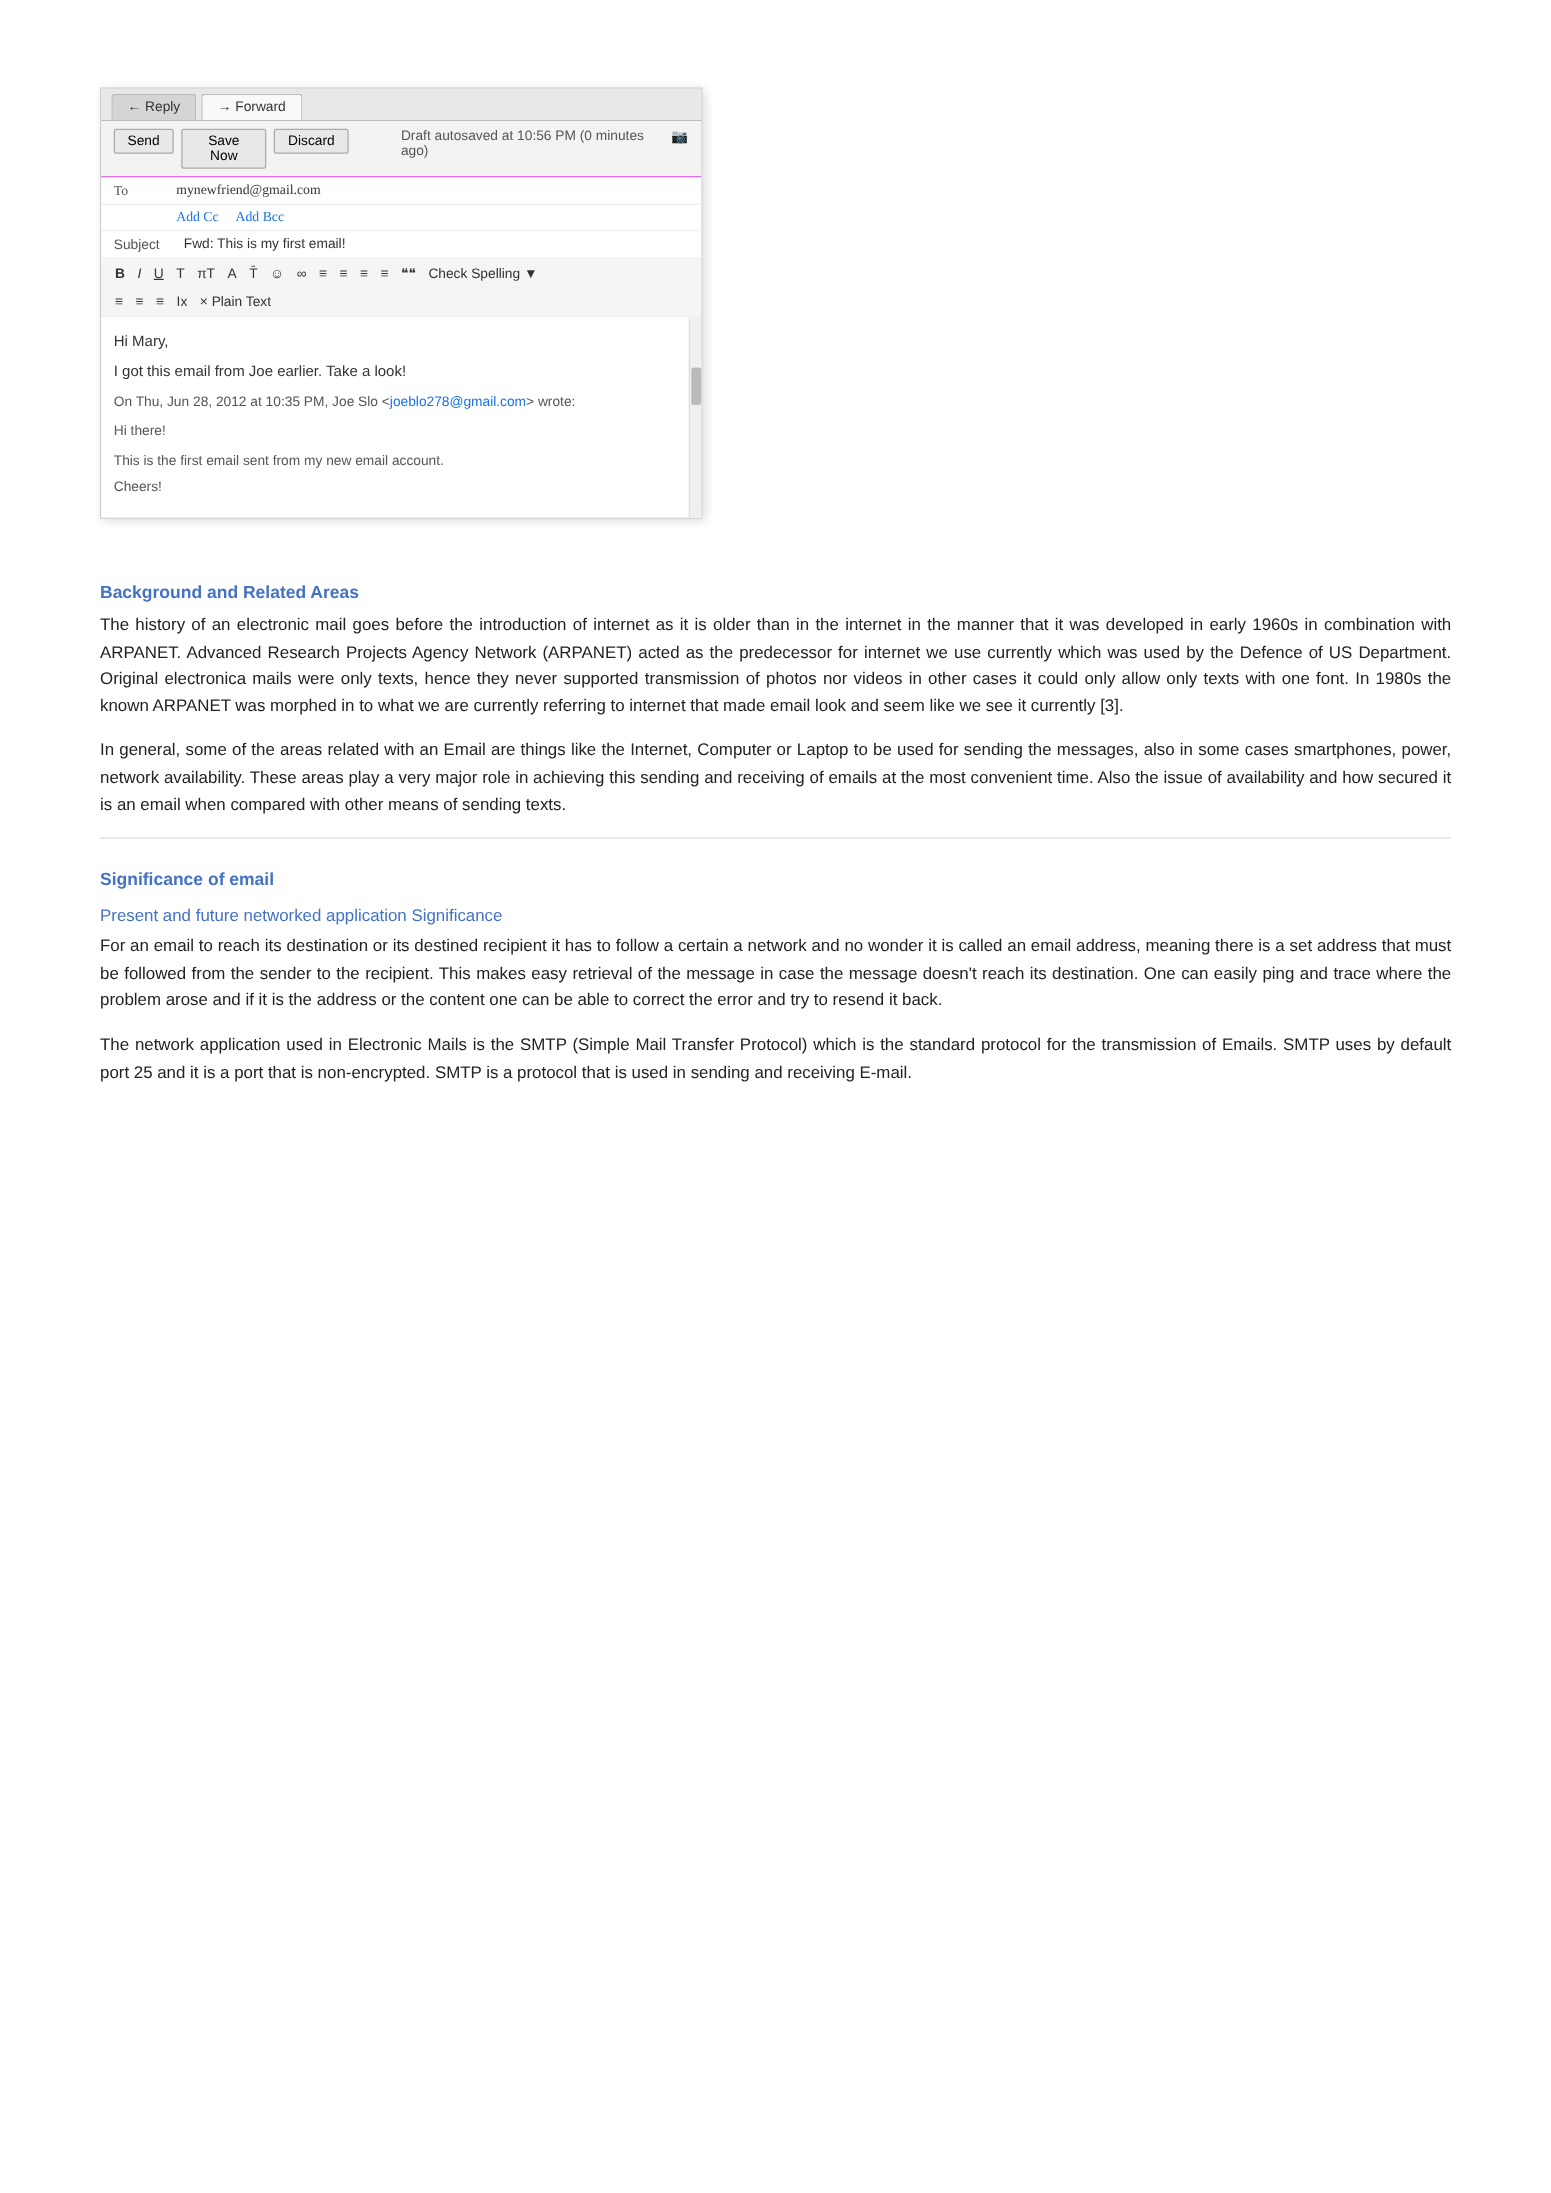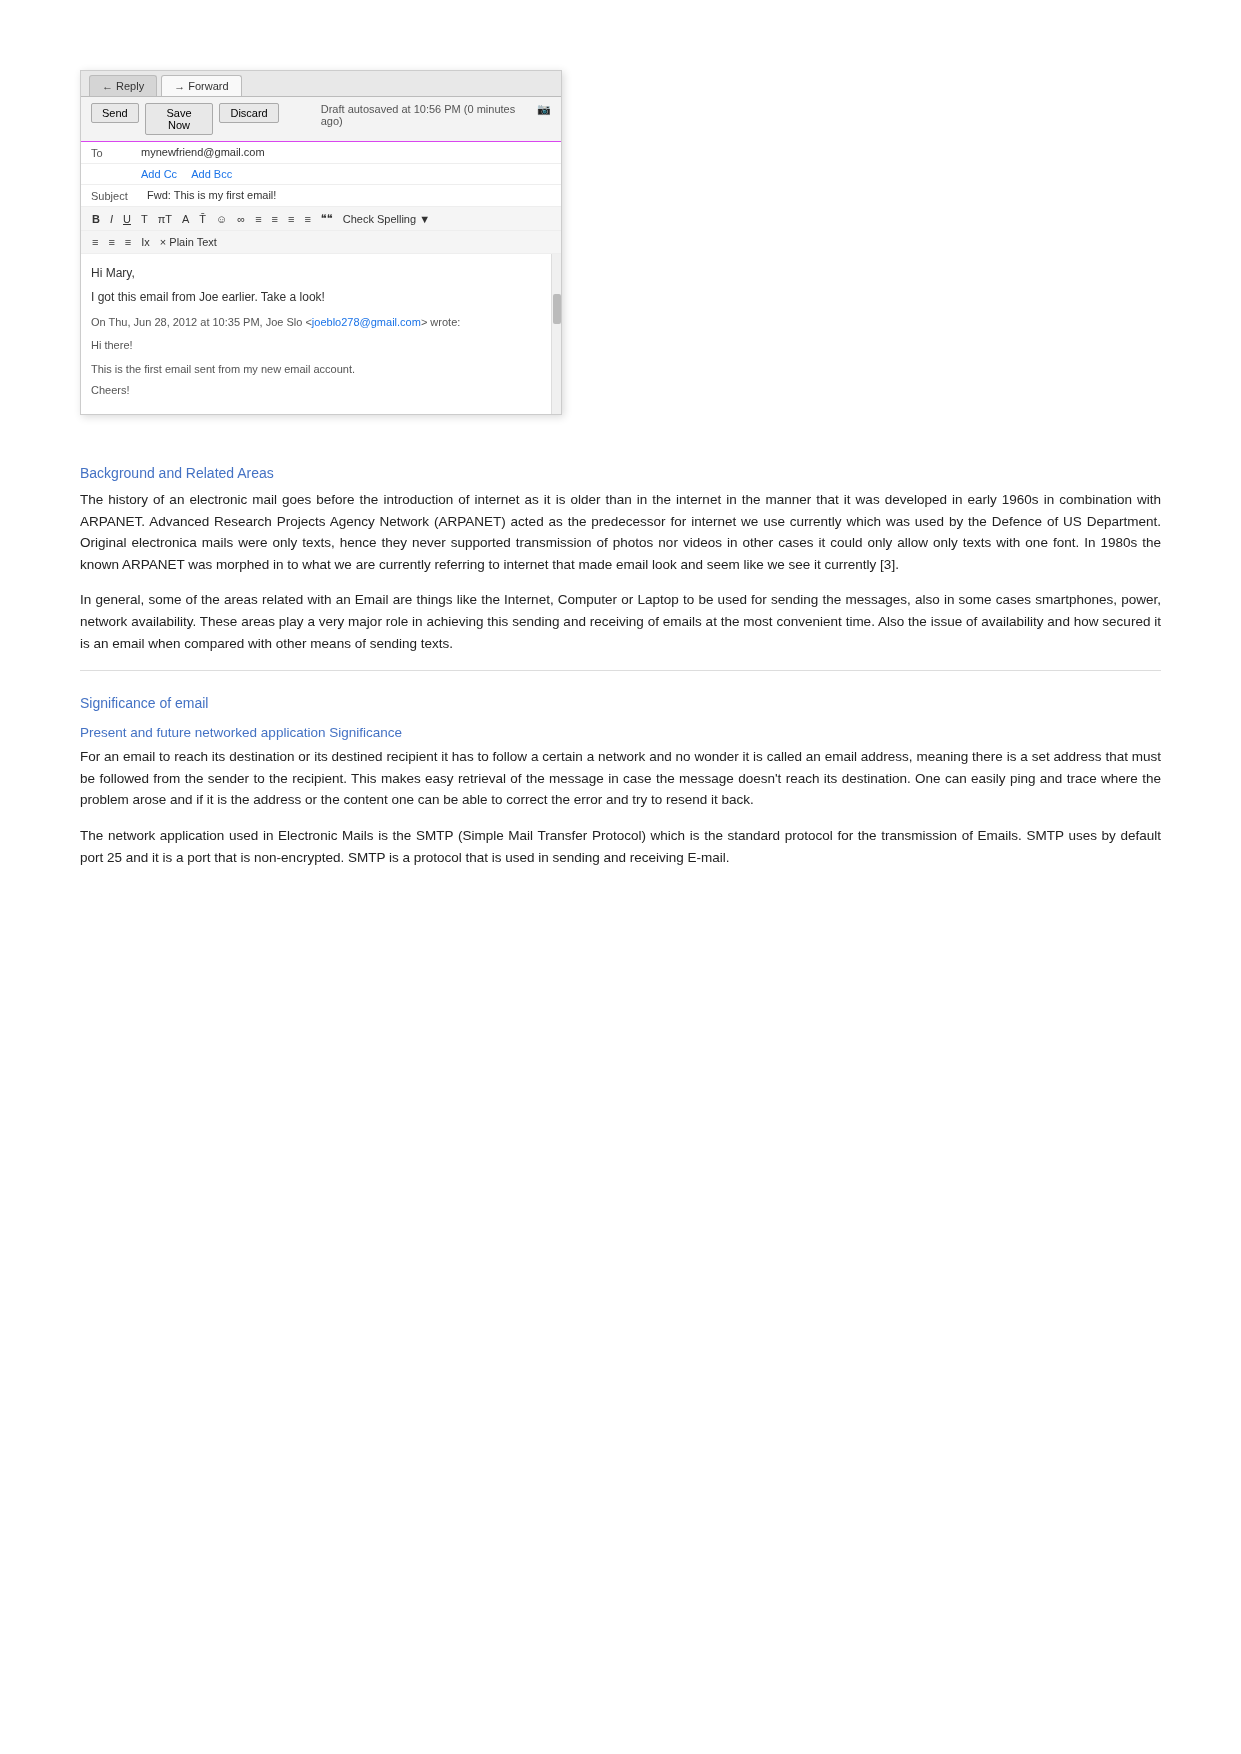--- a/index.html
+++ b/index.html
@@ -82,20 +82,21 @@
       margin-left: auto;
       padding-left: 36px;
     }
 
     .email-field {
       display: flex;
       border-bottom: 1px solid #eee;
       padding: 4px 10px;
       align-items: flex-start;
       background: #fff;
+      font-family: Liberation Serif, serif;
     }
 
     .email-field-label {
       color: #555;
       font-size: 11px;
       width: 50px;
       flex-shrink: 0;
       padding-top: 1px;
     }
 
@@ -224,21 +225,21 @@
     }
 
     
     .content-area {
       margin-top: 40px;
     }
 
     .section-heading {
       font-family: Arial, sans-serif;
       font-size: 14px;
-      font-weight: normal;
+      font-weight: bold;
       color: #4472c4;
       margin-bottom: 8px;
       margin-top: 24px;
     }
 
     .body-paragraph {
       font-family: Arial, sans-serif;
       font-size: 13.5px;
       color: #222;
       line-height: 1.6;

